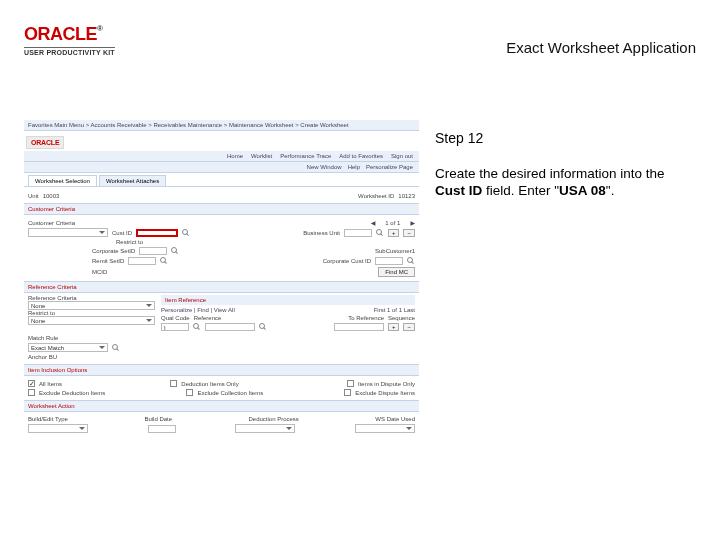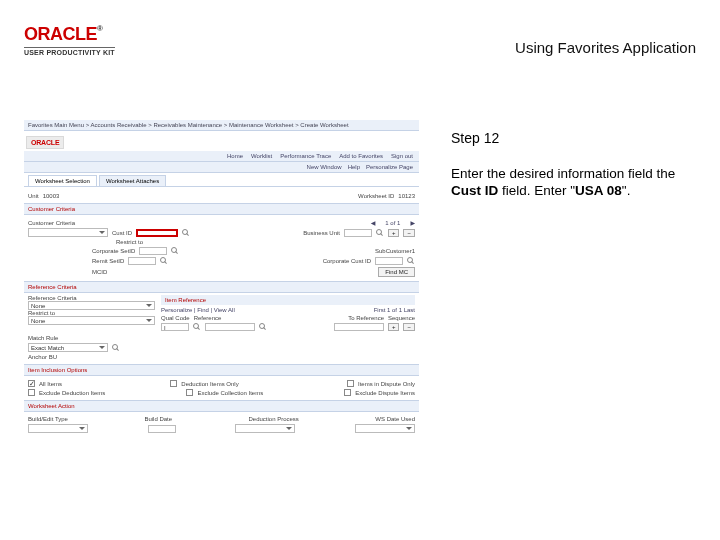--- a/index.html
+++ b/index.html
@@ -193,21 +193,20 @@
     width:7px; height:7px; border:1px solid #888; display:inline-block; background:#fff; position:relative; vertical-align:middle;
   }
   .checkbox.checked::after {
     content:'✓'; position:absolute; font-size:7px; line-height:7px; left:0; top:-1px; color:#333;
   }
   .right-pane {
     position: absolute;
     top: 130px;
     left: 435px;
     width: 255px;
-    margin-left: 16px;
   }
   .step-title {
     font-size: 14px;
     margin-bottom: 20px;
   }
   .step-text {
     font-size: 13.5px;
     line-height: 1.25;
   }
   .step-text b { font-weight: bold; }
@@ -218,27 +217,27 @@
   }
 </style>
 </head>
 <body>
 
 <div class="doc-header">
   <div class="oracle-logo">
     <div class="oracle-word">ORACLE<span class="reg">®</span></div>
     <div class="oracle-sub">USER PRODUCTIVITY KIT</div>
   </div>
-  <div class="doc-title">Using Favorites Application</div>
+  <div class="doc-title">Exact Worksheet Application</div>
 </div>
 
 <div class="right-pane">
   <div class="step-title">Step 12</div>
   <div class="step-text">
-    <span>Enter the desired information field the </span><b>Cust ID</b><span> field. Enter "</span><span class="val">USA 08</span><span>".</span>
+    <span>Create the desired information into the </span><b>Cust ID</b><span> field. Enter "</span><span class="val">USA 08</span><span>".</span>
   </div>
 </div>
 
 <div class="left-pane">
 
   <div class="app-header">
     <span>Favorites   Main Menu &gt; Accounts Receivable &gt; Receivables Maintenance &gt; Maintenance Worksheet &gt; Create Worksheet</span>
   </div>
 
   <div class="mini-oracle">ORACLE</div>

